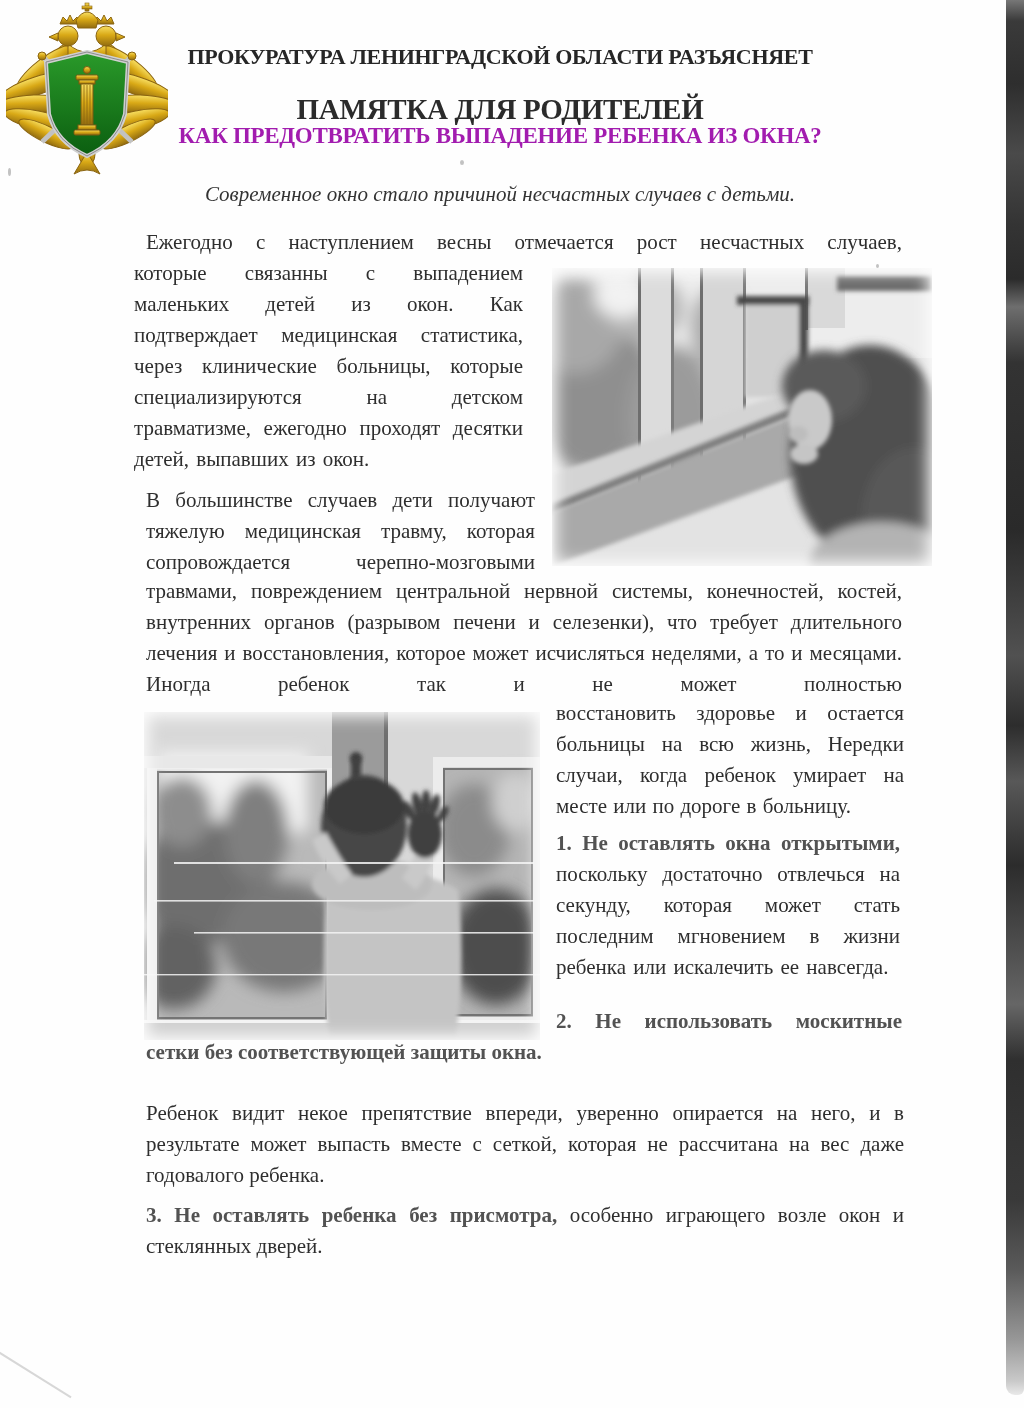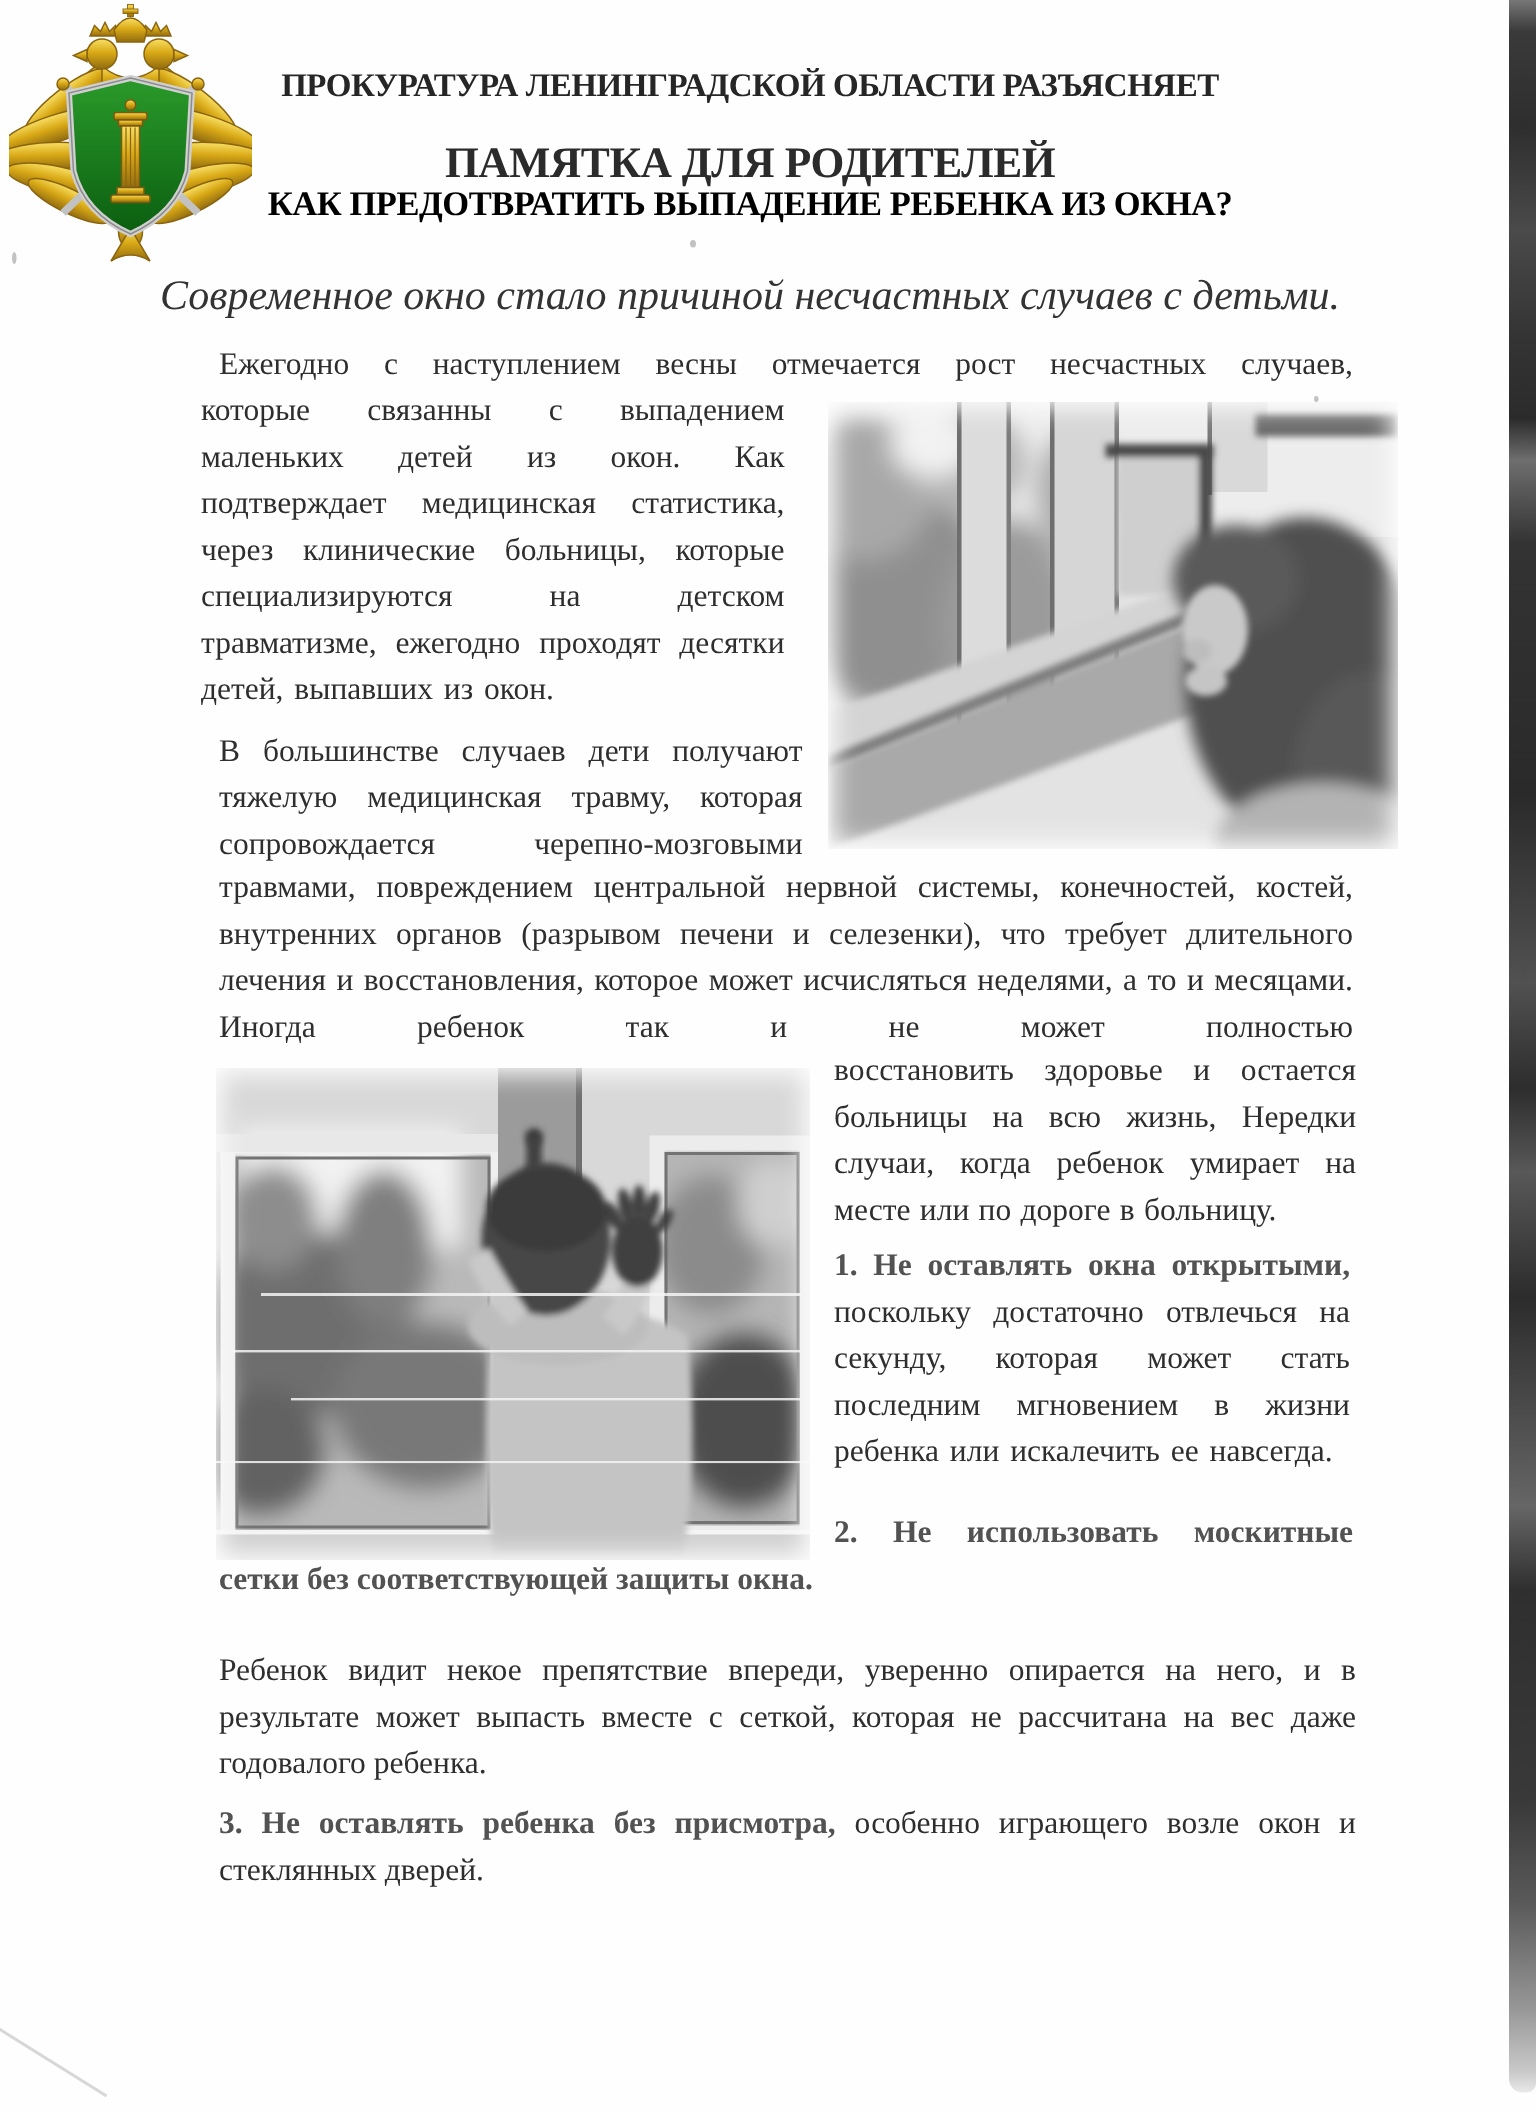--- a/index.html
+++ b/index.html
@@ -9,23 +9,23 @@
     font-family:"Liberation Serif","DejaVu Serif",serif;
     color:#2e2e2e;
   }
   .abs{position:absolute;}
   
   .h-org{top:44px;left:0;width:1000px;text-align:center;font-weight:bold;
          font-size:22px;letter-spacing:-0.3px;color:#262626;}
   .h-t1{top:93px;left:0;width:1000px;text-align:center;font-weight:bold;
         font-size:29px;letter-spacing:-0.3px;color:#2b2b2b;}
   .h-t2{top:123px;left:0;width:1000px;text-align:center;font-weight:bold;
-        font-size:23px;letter-spacing:-0.3px;color:#000000;}
+        font-size:23px;letter-spacing:-0.3px;color:#a21caf;}
   .lead{top:182px;left:0;width:1000px;text-align:center;font-style:italic;
-        font-size:28px;color:#333;}
+        font-size:21px;color:#333;}
   
   .txt{font-size:21px;line-height:31px;color:#2e2e2e;}
   .jl{text-align:justify;text-align-last:left;}
   .jj{text-align:justify;text-align-last:justify;}
   .p1a{top:227px;left:146px;width:756px;}
   .p1b{top:258px;left:134px;width:389px;word-spacing:2px;}
   .p2a{top:485px;left:146px;width:389px;word-spacing:1px;}
   .p2b{top:576px;left:146px;width:756px;}
   .p2c{top:698px;left:556px;width:348px;word-spacing:1px;}
   .it1{top:828px;left:556px;width:344px;word-spacing:2px;}

